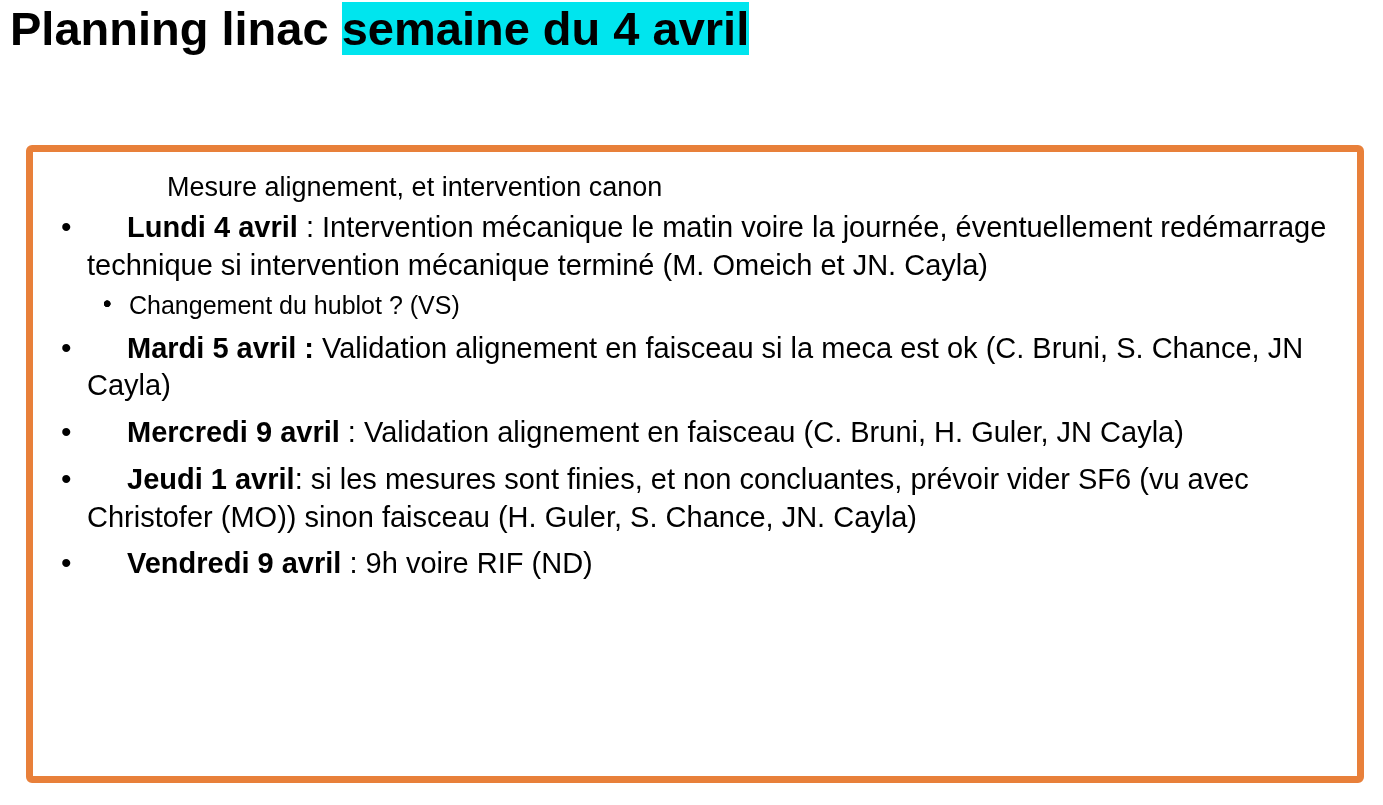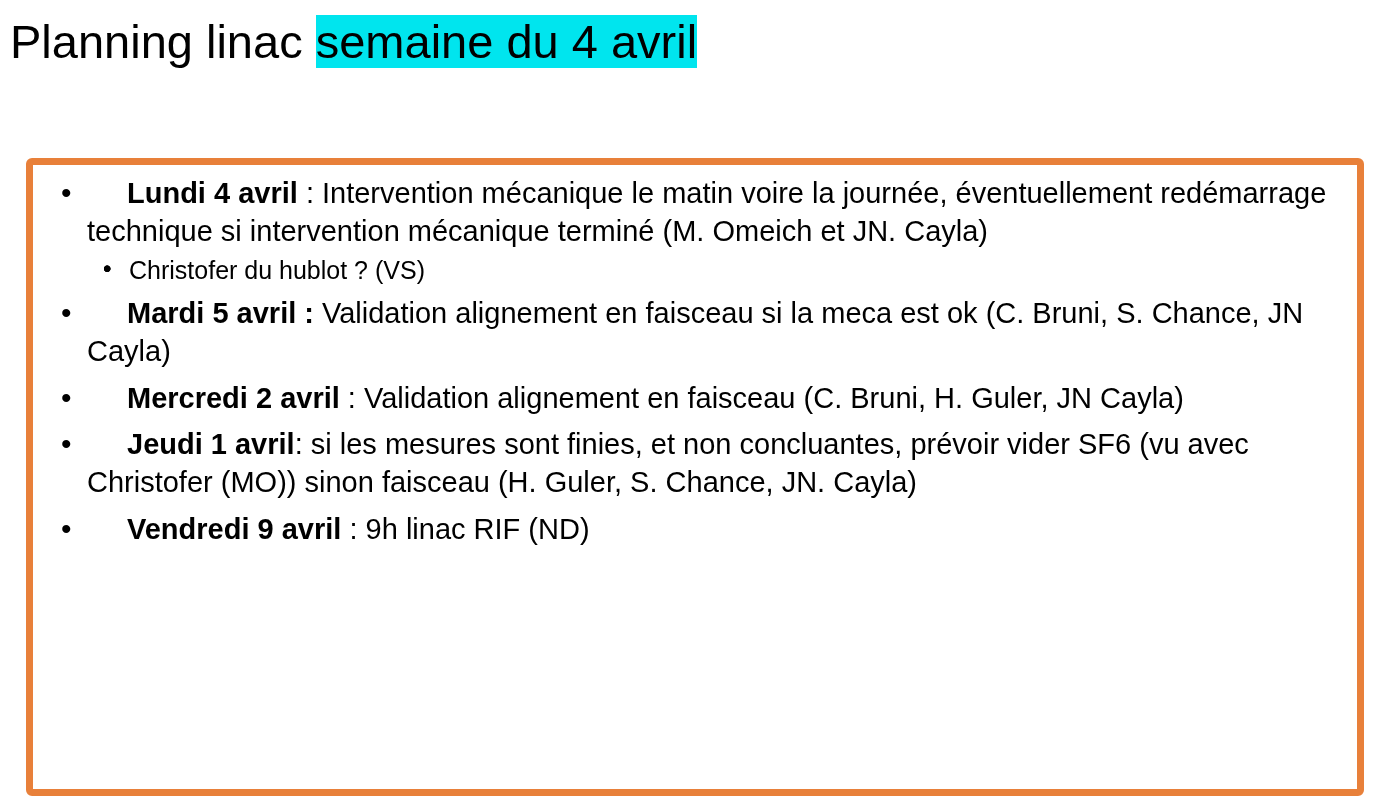--- a/index.html
+++ b/index.html
@@ -25,21 +25,22 @@
   .title-area {
     padding: 0 0 0 10px;
   }
   .title-line {
     font-size: 47px;
     line-height: 1.18;
     white-space: nowrap;
     font-weight: 400;
   }
   .title-line-1 {
-    margin-top: 14px;
+    margin-top: 1px;
+    font-weight: bold;
   }
   .title-line-2 {
     margin-top: -2px;
   }
   .hl-cyan {
     background: #00E5EE;
   }
   .hl-red {
     background: #FF0000;
   }
@@ -113,55 +114,56 @@
 <body>
 
 <div class="slide">
 
   <div class="title-area">
     <div class="title-line title-line-1"><span class="plain">Planning linac </span><span class="hl-cyan">semaine du 4 avril</span></div>
   </div>
 
   <div class="body-frame">
 
+    <div class="lead-line">Mesure alignement, et intervention canon</div>
 
     <ul class="lvl1">
 
       <li>
         <span class="bullet">•</span>
         <span class="b">Lundi 4 avril</span><span> : Intervention mécanique le matin voire la journée, éventuellement redémarrage technique si intervention mécanique terminé (M. Omeich et JN. Cayla)</span>
         <ul class="lvl2">
           <li>
             <span class="bullet">•</span>
           </li>
           <li>
             <span class="bullet">•</span>
           </li>
           <li>
             <span class="bullet">•</span>
-            <span>Christofer du hublot ? (VS)</span>
+            <span>Changement du hublot ? (VS)</span>
           </li>
         </ul>
       </li>
 
       <li>
         <span class="bullet">•</span>
         <span class="b">Mardi 5 avril :</span><span> Validation alignement en faisceau si la meca  est ok (C. Bruni, S. Chance, JN Cayla)</span>
       </li>
 
       <li>
         <span class="bullet">•</span>
-        <span class="b">Mercredi 2 avril</span><span> : Validation alignement en faisceau (C. Bruni, H. Guler, JN Cayla)</span>
+        <span class="b">Mercredi 9 avril</span><span> : Validation alignement en faisceau (C. Bruni, H. Guler, JN Cayla)</span>
       </li>
 
       <li>
         <span class="bullet">•</span>
         <span class="b">Jeudi 1 avril</span><span>: si les mesures sont finies, et non concluantes, prévoir vider SF6 (vu avec Christofer (MO)) sinon faisceau (H. Guler, S. Chance, JN. Cayla)</span>
       </li>
 
       <li>
         <span class="bullet">•</span>
-        <span class="b">Vendredi 9 avril</span><span> : 9h linac RIF (ND)</span>
+        <span class="b">Vendredi 9 avril</span><span> : 9h voire RIF (ND)</span>
       </li>
 
     </ul>
   </div>
 </div>
 
 </body></html>

